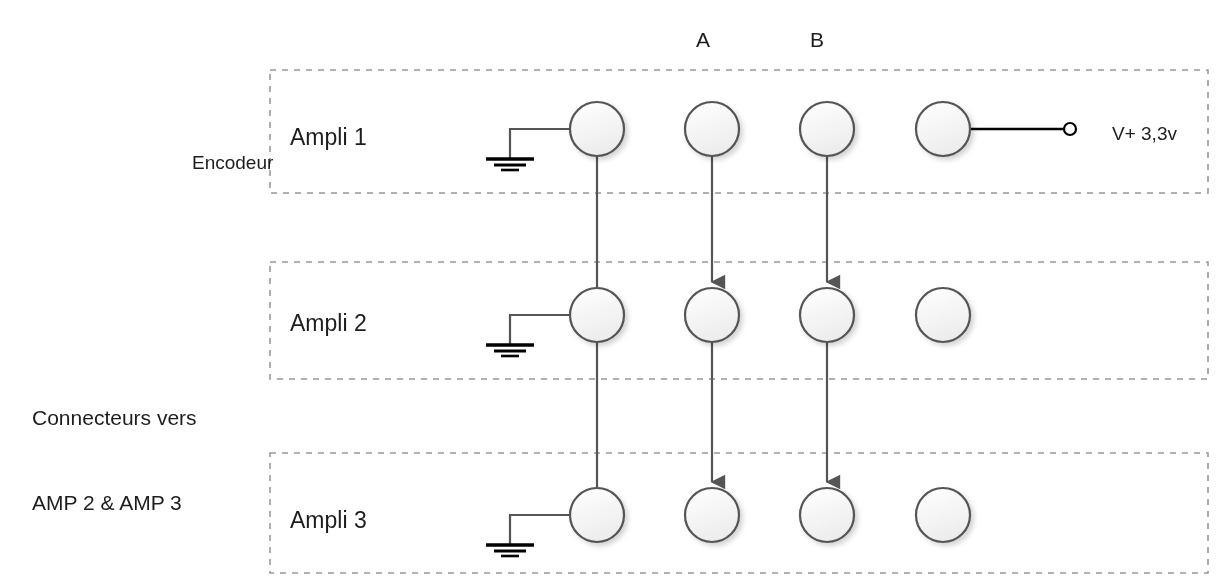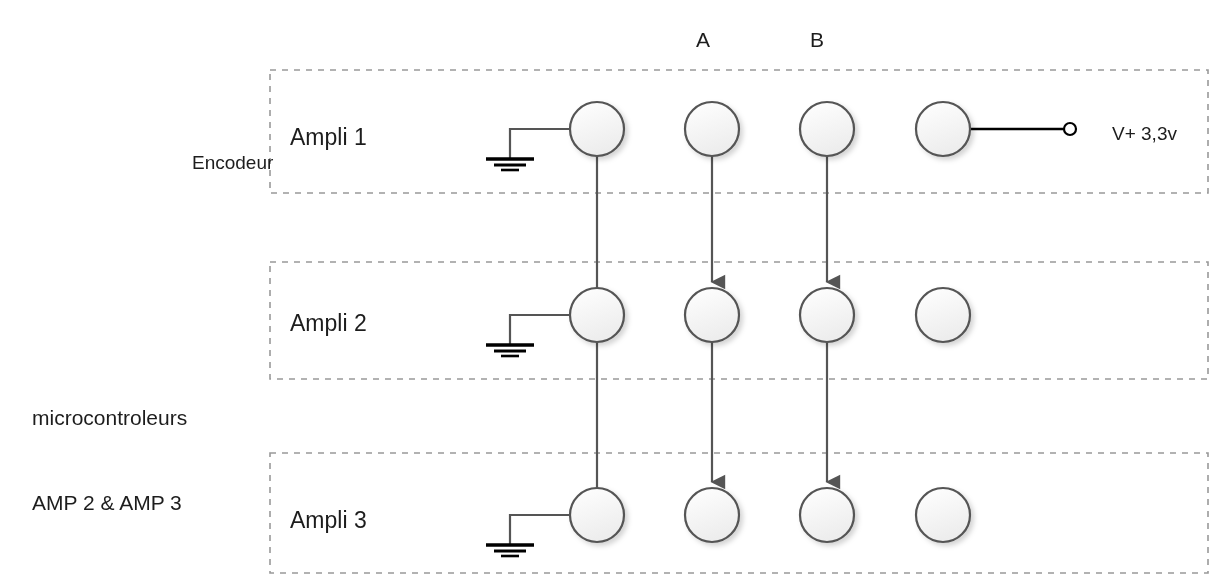--- a/index.html
+++ b/index.html
@@ -139,17 +139,17 @@
 
   <div class="lbl lbl-row" style="left:290px; top:122px;">Ampli 1</div>
 
   <div class="lbl lbl-row" style="left:290px; top:308px;">Ampli 2</div>
 
   <div class="lbl lbl-row" style="left:290px; top:505px;">Ampli 3</div>
 
   <div class="lbl lbl-volt" style="left:1112px; top:121px;text-align:center;">V+ 3,3v</div>
 
   <div class="lbl lbl-block" style="left:32px; top:348px;">
-    <div>microcontroleurs</div>
+    <div>Connecteurs vers</div>
     <div>AMP 2 &amp; AMP 3</div>
   </div>
 
 </div>
 
 </body></html>

